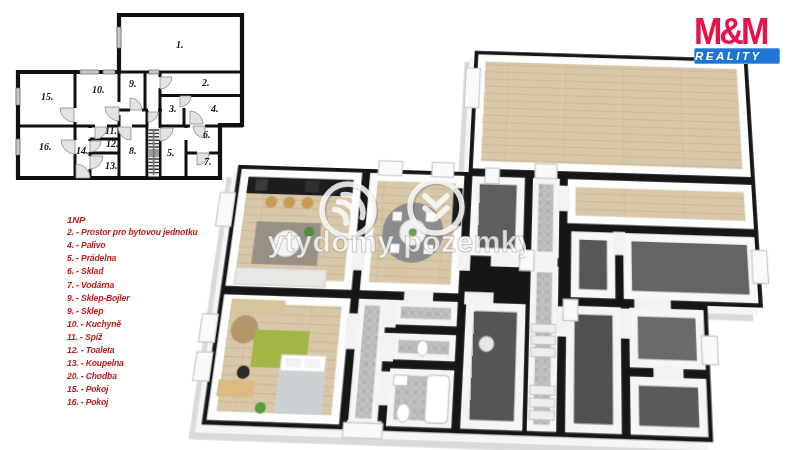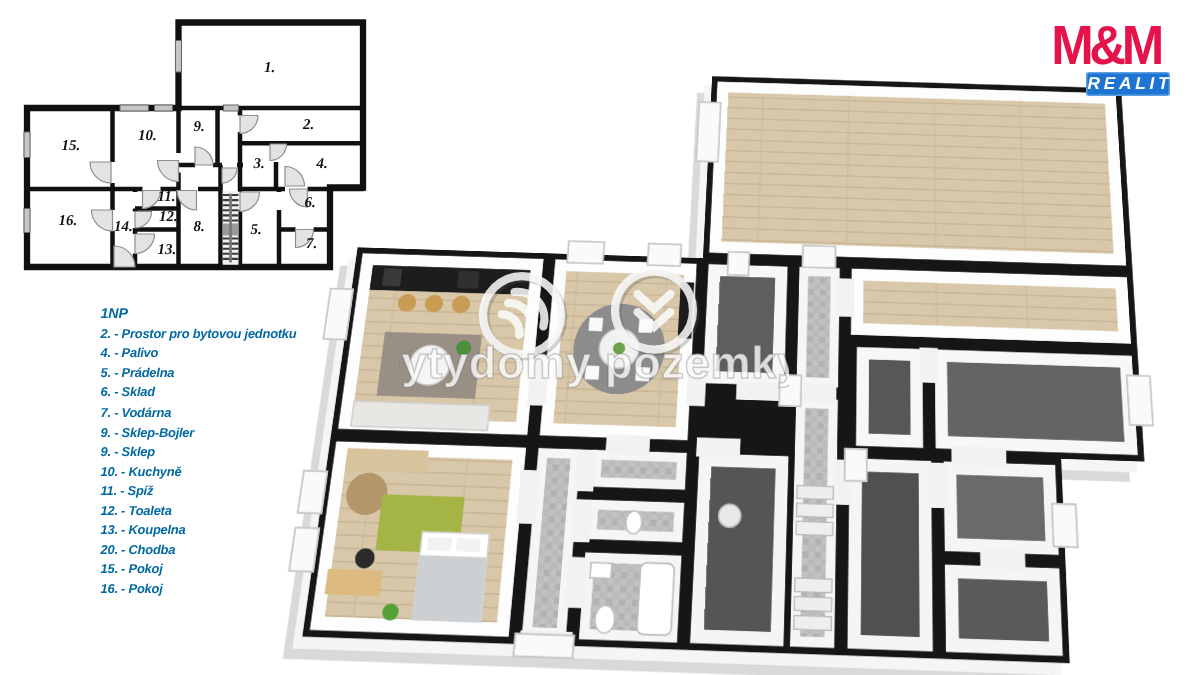--- a/index.html
+++ b/index.html
@@ -3,40 +3,40 @@
 <meta charset="utf-8">
 <style>
   html,body{margin:0;padding:0;background:#ffffff;}
   body{width:800px;height:450px;position:relative;overflow:hidden;
        font-family:"Liberation Sans",sans-serif;}
 
   
   #schematic{position:absolute;left:2px;top:0;width:250px;height:192px;}
 
   
-  #legend{position:absolute;left:67px;top:203px;width:200px;color:#0369a1;}
+  #legend{position:absolute;left:67px;top:213px;width:200px;color:#b91c1c;}
   #legend .t{font:italic 700 9.5px "Liberation Sans",sans-serif;line-height:13.2px;letter-spacing:-0.1px;}
   #legend .i{font:italic 700 8.6px "Liberation Sans",sans-serif;line-height:13.1px;letter-spacing:-0.15px;white-space:nowrap;}
 
   
   #plan3d-wrap{position:absolute;left:224px;top:26px;width:548px;height:418px;}
   #plan3d{width:100%;height:100%;
      transform:perspective(1100px) rotateX(23deg) rotateZ(2deg) scale(1.05,1.13);
      transform-origin:50% 50%;}
 
   
   #watermark{position:absolute;left:266px;top:176px;width:260px;height:95px;pointer-events:none;}
 
   
-  #logo{position:absolute;left:694px;top:16px;width:86px;text-align:center;}
+  #logo{position:absolute;left:694px;top:16px;width:86px;}
   #logo .mm{font:900 34px/0.92 "Liberation Sans",sans-serif;color:#e5134b;
             letter-spacing:-3px;transform:scaleY(1.08);}
   #logo .bar{margin-top:1px;background:#1d74d2;border-radius:2px;border:1px solid #5d9fe0;
              font:italic 800 11.5px/14px "Liberation Sans",sans-serif;color:#ffffff;
-             letter-spacing:2.5px;margin-left:30px;}
+             letter-spacing:2.5px;}
 </style>
 </head>
 <body>
 
 <svg id="schematic" viewBox="0 0 250 192" xmlns="http://www.w3.org/2000/svg">
 
   <path d="M117,15 H240 V125 H218 V178 H16 V72 H117 Z" fill="none" stroke="#101010" stroke-width="4.2"></path>
 
   <path fill="none" stroke="#101010" stroke-width="3" d="
     M117,72 H240

